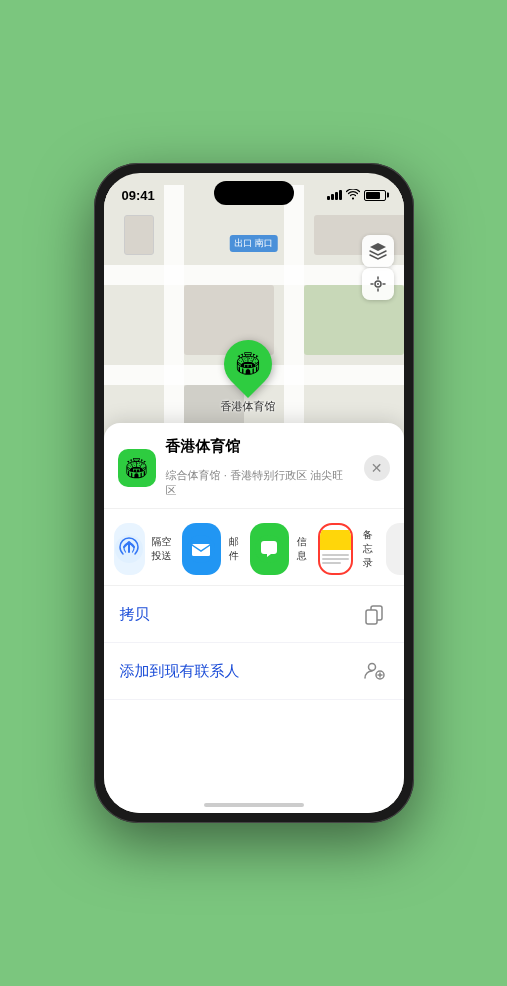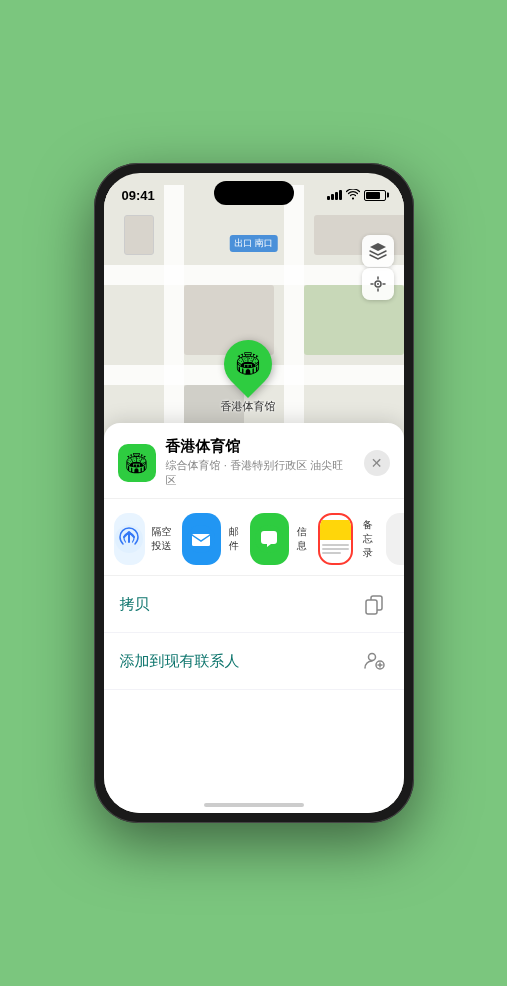--- a/index.html
+++ b/index.html
@@ -278,21 +278,21 @@
 
     .venue-name {
       font-size: 15px;
       font-weight: 600;
       color: #000;
     }
 
     .venue-sub {
       font-size: 11px;
       color: #888;
-      margin-top: 2px;
+      margin-top: 12px;
     }
 
     .close-btn {
       width: 26px;
       height: 26px;
       background: #e8e8e8;
       border-radius: 50%;
       display: flex;
       align-items: center;
       justify-content: center;
@@ -377,21 +377,21 @@
       display: flex;
       align-items: center;
       justify-content: space-between;
       padding: 14px 16px;
       border-bottom: 1px solid #f2f2f7;
       cursor: pointer;
     }
 
     .menu-item-label {
       font-size: 15px;
-      color: #0f766e;
+      color: #1d4ed8;
     }
 
     .menu-item-icon {
       width: 28px;
       height: 28px;
       display: flex;
       align-items: center;
       justify-content: center;
       font-size: 18px;
       color: #555;

